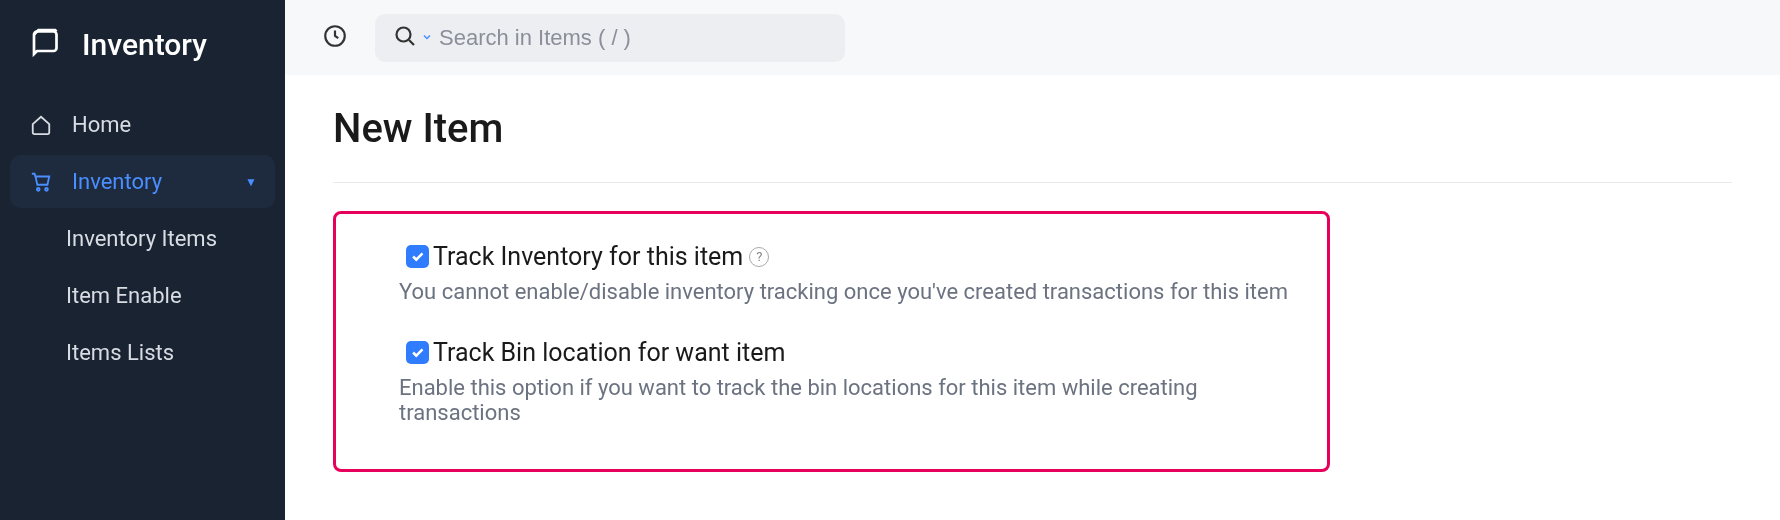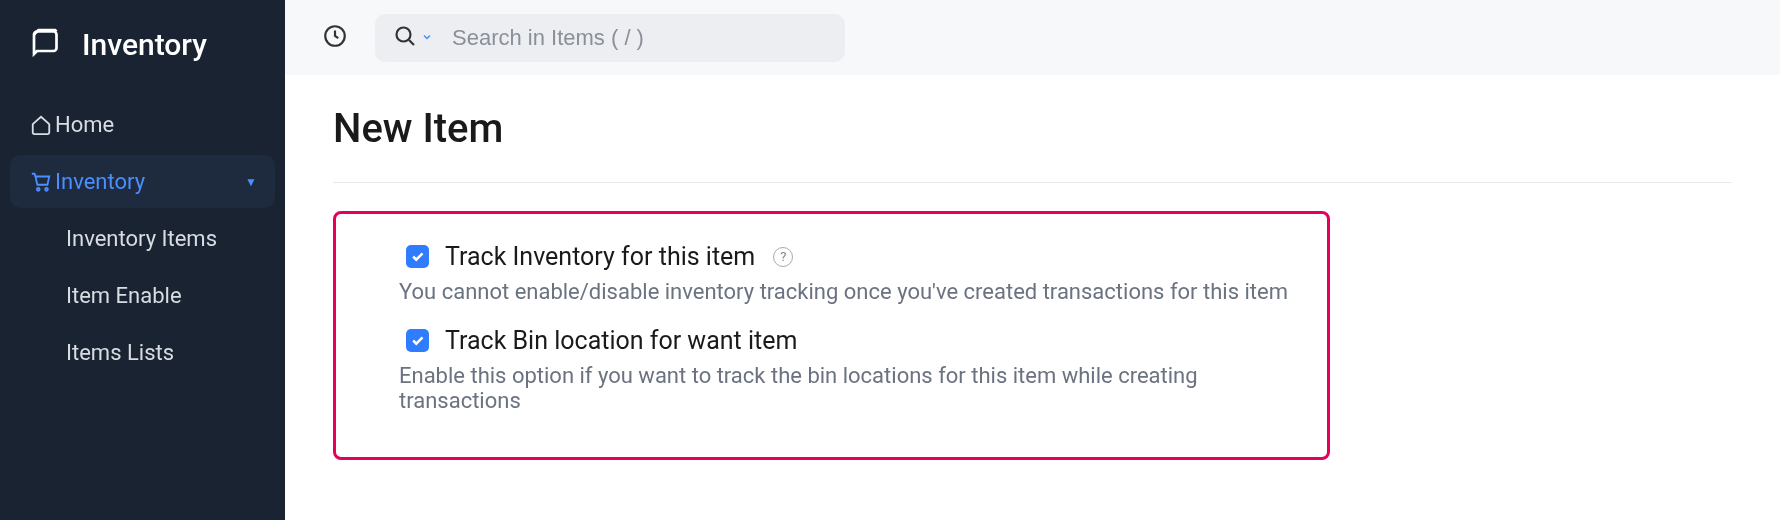--- a/index.html
+++ b/index.html
@@ -33,21 +33,21 @@
       font-weight: 500;
       color: #fff;
     }
     .nav-list {
       list-style: none;
       padding: 10px 10px 0 10px;
     }
     .nav-item {
       display: flex;
       align-items: center;
-      gap: 1px;
+      gap: 18px;
       padding: 14px 18px;
       border-radius: 10px;
       font-size: 22px;
       color: #d8dce3;
       cursor: pointer;
       position: relative;
       margin-bottom: 4px;
     }
     .nav-item.active {
       background: #1e2a3d;
@@ -98,21 +98,21 @@
       align-items: center;
       justify-content: center;
       cursor: pointer;
     }
     .search-box {
       display: flex;
       align-items: center;
       background: #eceef2;
       border-radius: 10px;
       padding: 10px 18px;
-      gap: 19px;
+      gap: 6px;
       width: 470px;
     }
     .search-icon-wrap {
       display: flex;
       align-items: center;
       gap: 4px;
       color: #555;
       cursor: pointer;
     }
     .search-input {
@@ -145,21 +145,21 @@
     
     .highlight-box {
       border: 3px solid #e6005c;
       border-radius: 8px;
       padding: 28px 28px 28px 28px;
       width: 997px;
     }
     .opt-row {
       display: flex;
       align-items: center;
-      gap: 16px;
+      gap: 4px;
       margin-bottom: 8px;
       padding-left: 42px;
     }
     .checkbox {
       width: 23px;
       height: 23px;
       background: #2f7cff;
       border-radius: 5px;
       display: flex;
       align-items: center;
@@ -181,21 +181,21 @@
       align-items: center;
       justify-content: center;
       font-size: 13px;
       color: #888;
       margin-left: 2px;
     }
     .opt-desc {
       font-size: 22px;
       color: #6b7280;
       padding-left: 35px;
-      margin-bottom: 22px;
+      margin-bottom: 34px;
     }
     .opt-desc:last-child { margin-bottom: 16px; }
   </style>
 </head>
 <body>
 
 <aside class="sidebar">
   <div class="sidebar-header">
     <span>
       <svg width="36" height="36" viewBox="0 0 24 24" fill="none" stroke="#fff" stroke-width="1.8">

